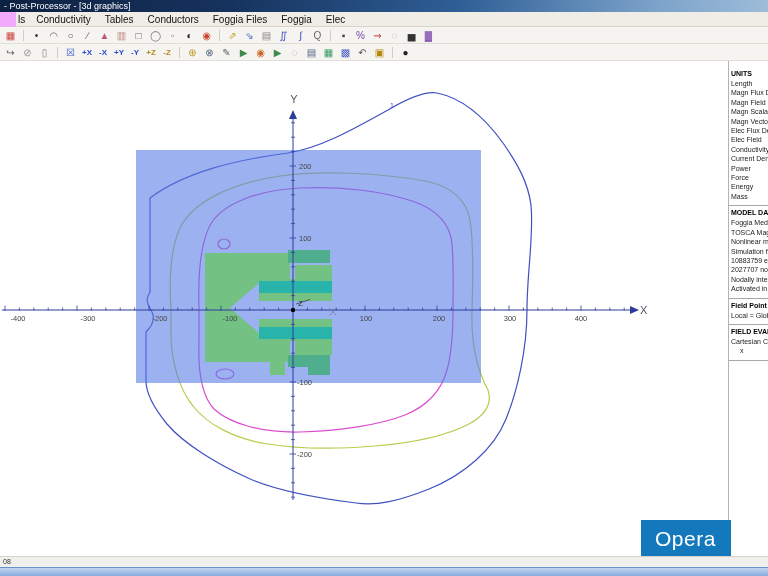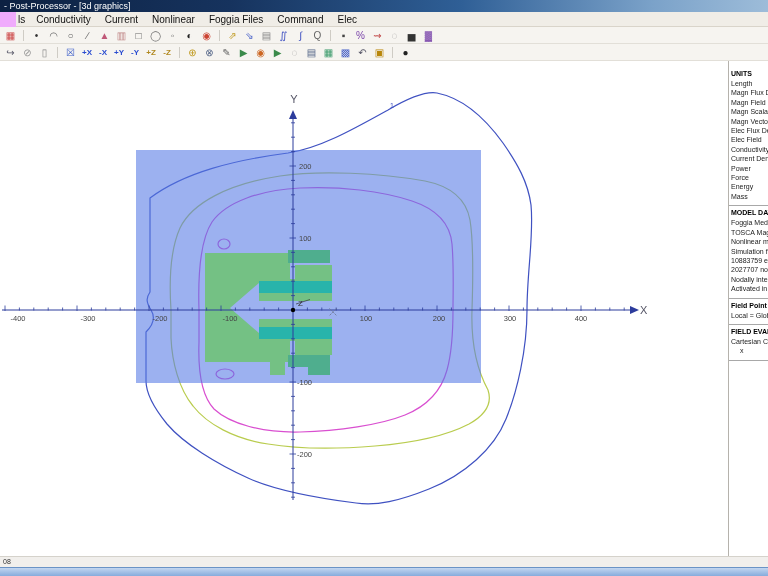--- a/index.html
+++ b/index.html
@@ -54,24 +54,24 @@
 
 <div class="screen">
 
   <div class="titlebar">
     <span>- Post-Processor - [3d graphics]</span>
   </div>
 
   <div class="menubar">
       <span class="menu-item">ls</span>
       <span class="menu-item">Conductivity</span>
-      <span class="menu-item">Current</span>
-      <span class="menu-item">Nonlinear</span>
+      <span class="menu-item">Tables</span>
+      <span class="menu-item">Conductors</span>
       <span class="menu-item">Foggia Files</span>
-      <span class="menu-item">Command</span>
+      <span class="menu-item">Foggia</span>
       <span class="menu-item">Elec</span>
     </div>
 
   <div class="toolbar tb1">
       <span class="tb-icon" style="color: rgb(204, 68, 68);">▦</span>
       <span class="tb-sep"></span>
       <span class="tb-icon" style="color: rgb(51, 51, 51);">•</span>
       <span class="tb-icon" style="color: rgb(102, 102, 102);">◠</span>
       <span class="tb-icon" style="color: rgb(102, 102, 102);">○</span>
       <span class="tb-icon" style="color: rgb(102, 102, 102);">∕</span>
@@ -301,19 +301,22 @@
         <div class="panel-header">Field Point</div>
         <div class="panel-item">Local = Glob</div>
       </div>
       <div class="panel-section">
         <div class="panel-header">FIELD EVAL</div>
         <div class="panel-item">Cartesian C</div>
         <div class="panel-item" style="padding-left: 9px;">x</div>
       </div>
     </div>
 
+  <div class="opera-logo" style="background: rgb(20, 120, 188);">
+    <span>Opera</span>
+  </div>
 
   <div class="statusbar">
     <span>08</span>
   </div>
   <div class="bottomstrip"></div>
 
 </div>
 
 </body></html>

